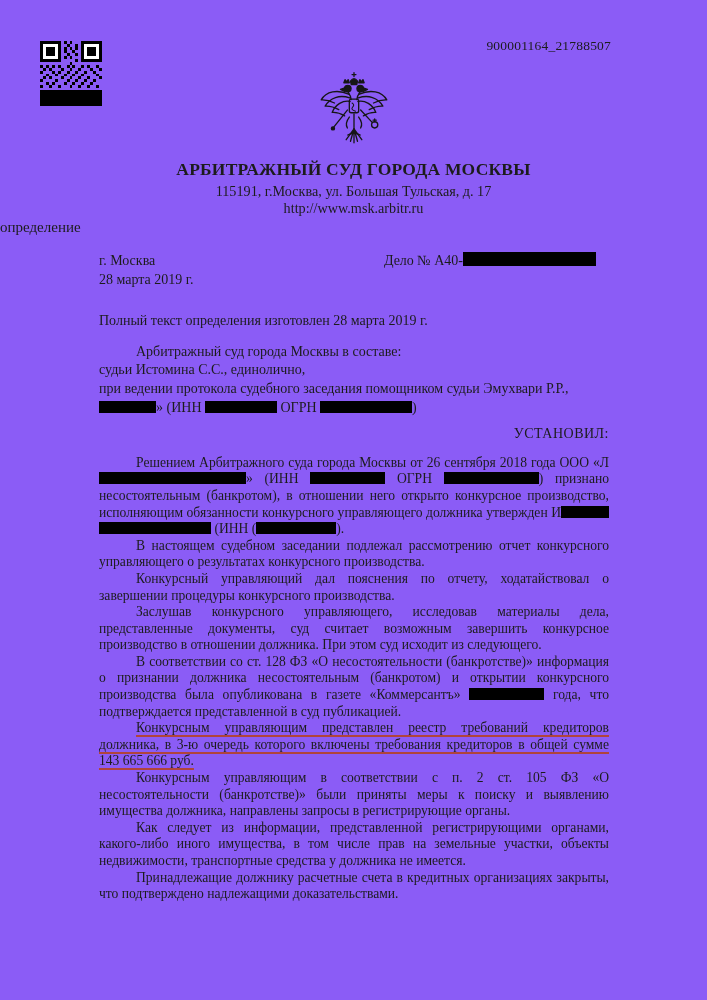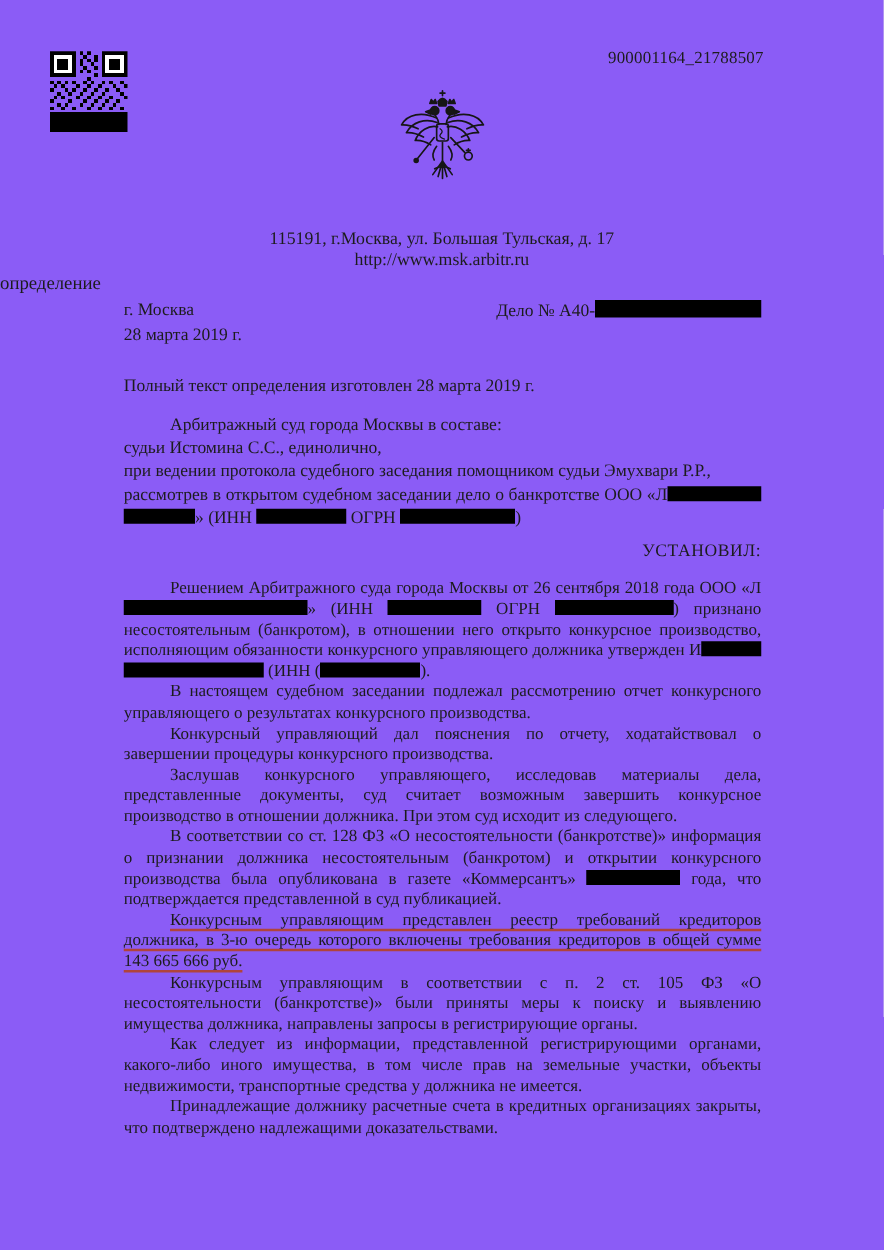--- a/index.html
+++ b/index.html
@@ -12,24 +12,24 @@
   
   .qr{position:absolute;left:40px;top:41px;width:62px;height:65px;}
   .doc-number{position:absolute;top:38px;right:96px;font-size:13.5px;letter-spacing:.2px;}
   .emblem{position:absolute;top:70px;left:50%;transform:translateX(-50%);width:78px;height:84px;}
   .court-name{position:absolute;top:159px;left:0;width:100%;text-align:center;
     font-weight:bold;font-size:17.5px;letter-spacing:.2px;}
   .addr{position:absolute;top:183px;left:0;width:100%;text-align:center;font-size:14.2px;}
   .url{position:absolute;top:200px;left:0;width:100%;text-align:center;font-size:14.2px;}
   .doc-type{position:absolute;top:219px;left:0;width:100%;text-align:left;font-size:15px;}
   
-  .content{position:absolute;left:99px;top:240px;width:510px;font-size:14px;}
+  .content{position:absolute;left:99px;top:252px;width:510px;font-size:14px;}
   .upper{line-height:18.6px;}
   .case-row{display:flex;justify-content:space-between;align-items:flex-start;}
-  .case-no{margin-right:0;white-space:nowrap;}
+  .case-no{margin-right:13px;white-space:nowrap;}
   .res-block{margin-top:23px;}
   .composition{margin-top:12px;}
   .indent{text-indent:37px;}
   .stretch{text-align:justify;text-align-last:justify;}
   .heading{margin-top:8px;text-align:right;letter-spacing:.5px;}
   .body{margin-top:11px;font-size:13.6px;line-height:16.6px;}
   .body p.para{margin:0;text-indent:37px;text-align:justify;}
   .para.red{
     text-decoration:underline;
     text-decoration-color:#b0443c;
@@ -168,41 +168,41 @@
         <path d="M76.5,65 v-3.5 M74.5,63 h4"></path>
 
         <path d="M50,55 V74"></path>
         <path d="M50,74 L40,88 M50,74 L45.5,90 M50,74 L50,92 M50,74 L54.5,90 M50,74 L60,88"></path>
         <path d="M42,82 Q50,77.5 58,82"></path>
         <path d="M44,59 q-6,8 -2.5,14 M56,59 q6,8 2.5,14"></path>
       </g>
     </svg>
   </div>
 
+  <div class="court-name">АРБИТРАЖНЫЙ СУД ГОРОДА МОСКВЫ</div>
   <div class="addr">115191, г.Москва, ул. Большая Тульская, д. 17</div>
   <div class="url">http://www.msk.arbitr.ru</div>
   <div class="doc-type">определение</div>
 
   <div class="content upper">
 
     <div class="case-row">
       <span>г. Москва</span>
       <span class="case-no">Дело № А40-<span class="redact" style="width: 133px; height: 14px;"></span></span>
     </div>
     <div>28 марта 2019 г.</div>
 
     <div class="res-block">
       <div>Полный текст определения изготовлен 28 марта 2019 г.</div>
     </div>
 
     <div class="composition">
       <div class="indent">Арбитражный суд города Москвы в составе:</div>
       <div>судьи Истомина С.С., единолично,</div>
       <div>при ведении протокола судебного заседания помощником судьи Эмухвари Р.Р.,</div>
-      <div class="stretch">рассмотрев в открытом судебном заседании дело о банкротстве ООО «Л<span class="redact" style="width: 75px;"></span></div>
       <div><span class="redact" style="width: 57px;"></span>» (ИНН <span class="redact" style="width: 72px;"></span> ОГРН <span class="redact" style="width: 92px;"></span>)</div>
     </div>
 
     <div class="heading">УСТАНОВИЛ:</div>
 
     <div class="body">
         <p class="para">Решением Арбитражного суда города Москвы от 26 сентября 2018 года ООО «Л<span class="redact" style="width: 147px;"></span>» (ИНН <span class="redact" style="width: 75px;"></span> ОГРН <span class="redact" style="width: 95px;"></span>) признано несостоятельным (банкротом), в отношении него открыто конкурсное производство, исполняющим обязанности конкурсного управляющего должника утвержден И<span class="redact" style="width: 48px;"></span> <span class="redact" style="width: 112px;"></span> (ИНН (<span class="redact" style="width: 80px;"></span>).</p>
         <p class="para">В настоящем судебном заседании подлежал рассмотрению отчет конкурсного управляющего о результатах конкурсного производства.</p>
         <p class="para">Конкурсный управляющий дал пояснения по отчету, ходатайствовал о завершении процедуры конкурсного производства.</p>
         <p class="para">Заслушав конкурсного управляющего, исследовав материалы дела, представленные документы, суд считает возможным завершить конкурсное производство в отношении должника. При этом суд исходит из следующего.</p>

